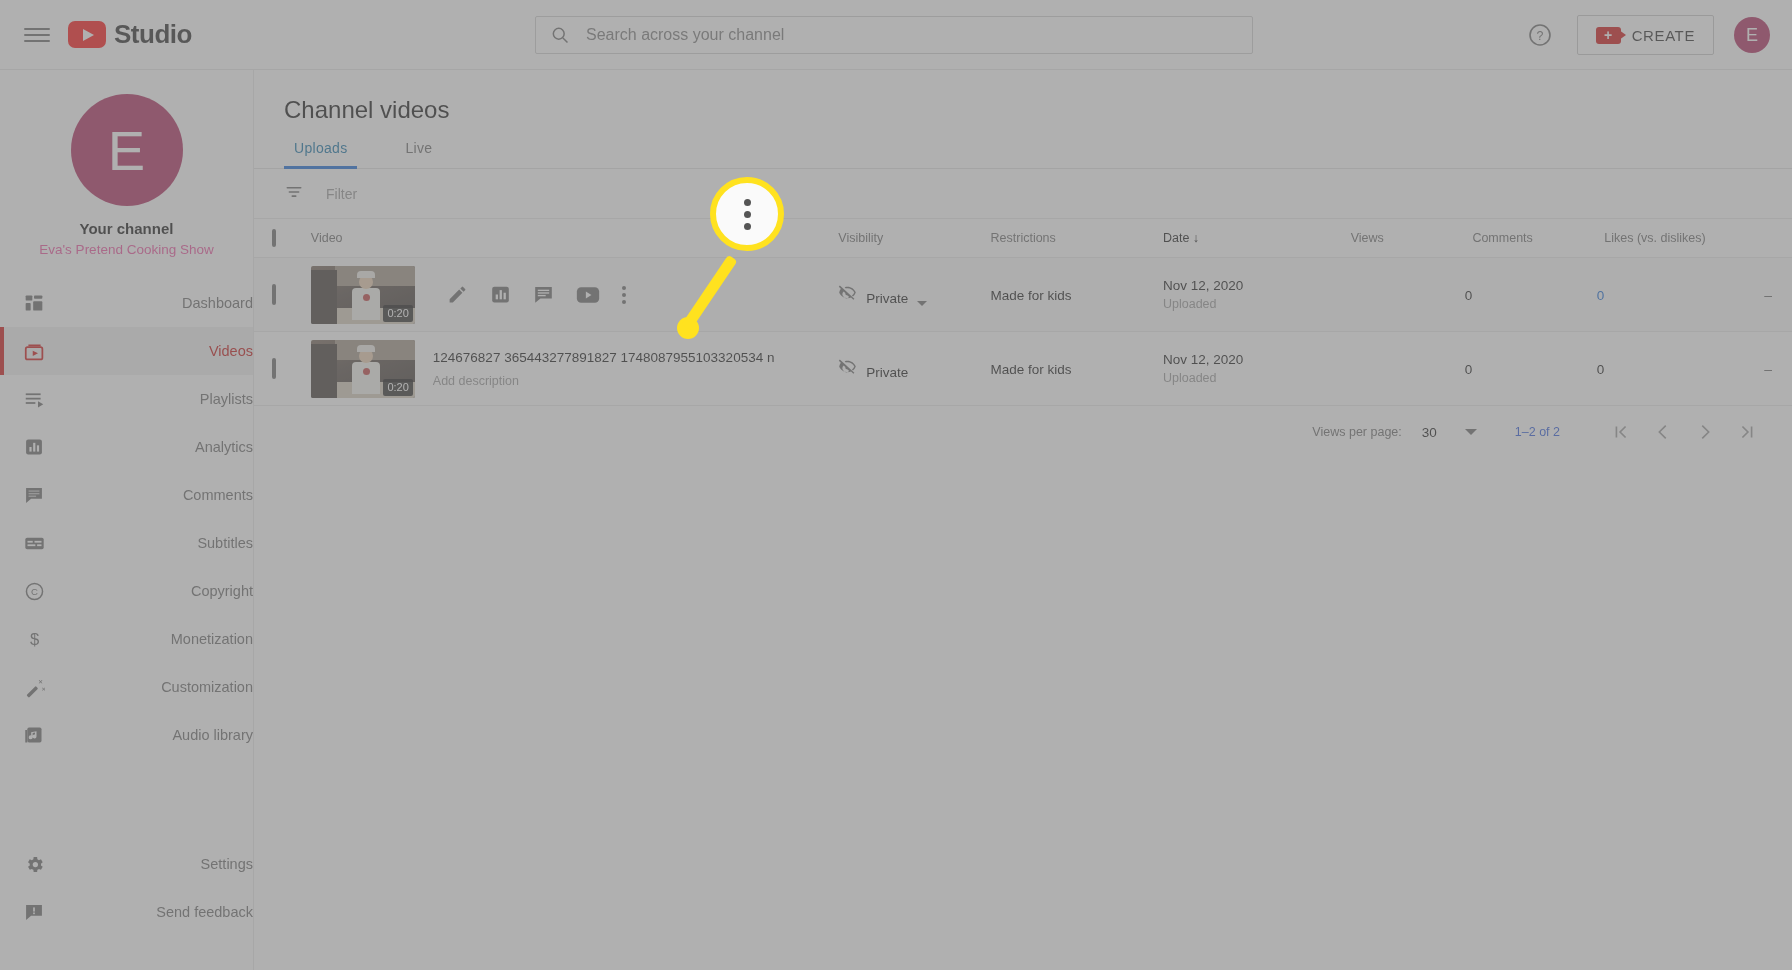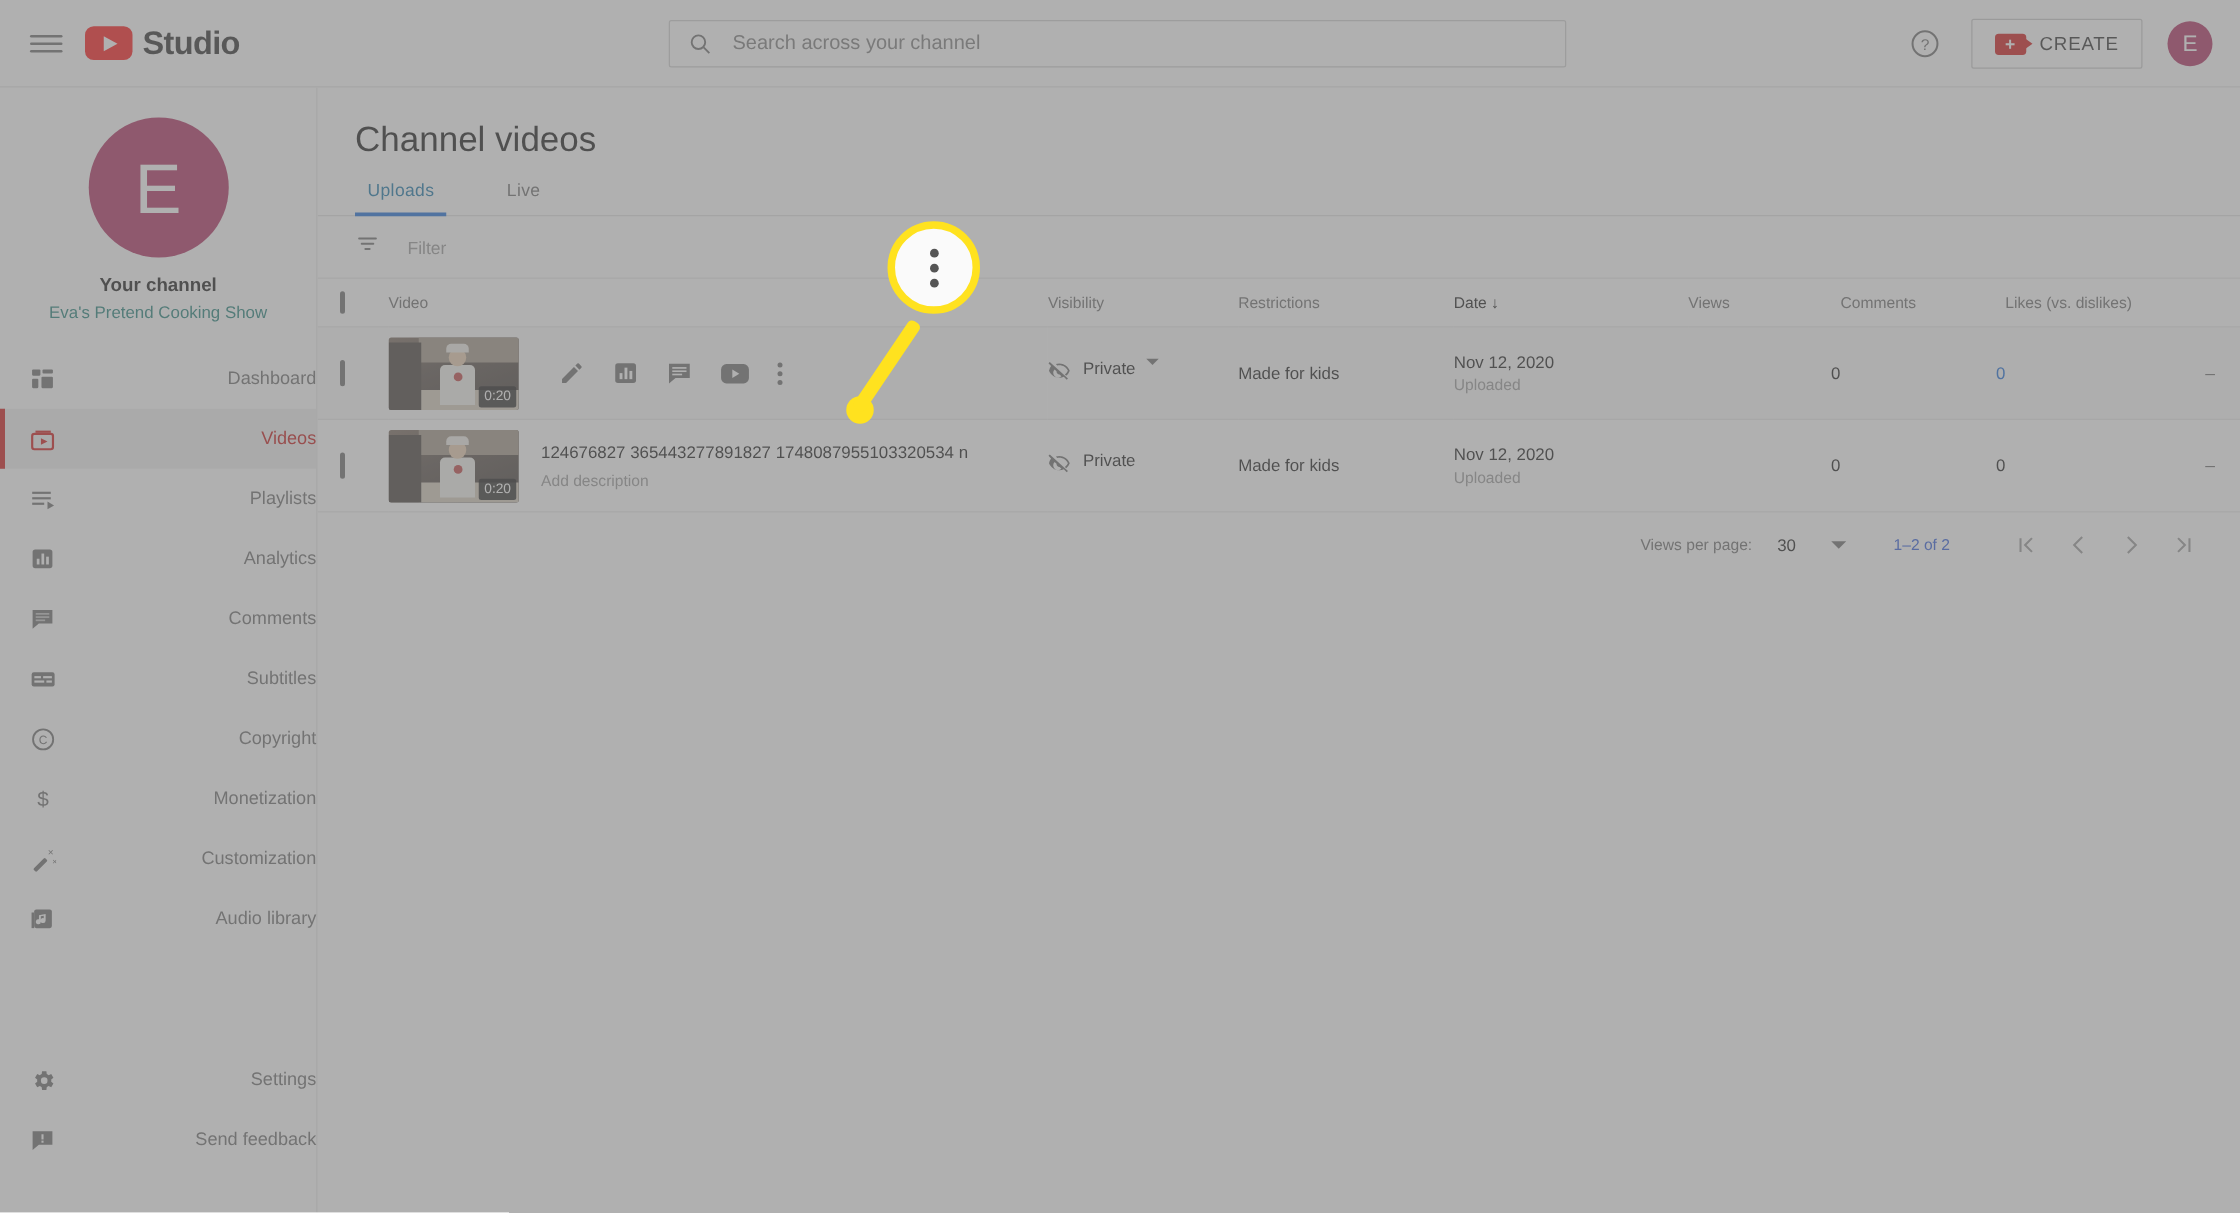--- a/index.html
+++ b/index.html
@@ -66,35 +66,35 @@
   #sidebar {
     position: absolute; top: 70px; left: 0; width: 254px; bottom: 0;
     background: #fff; border-right: 1px solid #e8e8e8; z-index: 4;
     display: flex; flex-direction: column;
   }
   .channel-block { padding: 24px 0 18px; text-align: center; }
   .avatar-big { width: 112px; height: 112px; border-radius: 50%; background: #a81c51;
     margin: 0 auto 14px; display:flex; align-items:center; justify-content:center;
     color: #fff; font-size: 56px; font-weight: 400; }
   .chan-title { font-size: 15px; font-weight: 700; color: #030303; }
-  .chan-sub { font-size: 13.5px; color: #0f766e; margin-top: 5px; }
+  .chan-sub { font-size: 13.5px; color: #ec4899; margin-top: 5px; }
   .nav { margin-top: 4px; }
   .nav-item { height: 48px; display: flex; align-items: center; padding-left: 24px;
     cursor: pointer; position: relative; justify-content: space-between; }
   .nav-item .ico { width: 26px; display:flex; align-items:center; justify-content:flex-start; }
   .nav-item .txt { font-size: 14.5px; color: #606060; margin-left: 26px; }
   .nav-item.active { background: #f0f0f0; }
   .nav-item.active::before { content:""; position:absolute; left:0; top:0; bottom:0; width:4px; background:#c00; }
   .nav-item.active .txt { color: #c00000; }
   .nav-spacer { flex: 1 1 auto; }
   .nav-bottom { padding-bottom: 34px; }
 
   
   #main { position: absolute; top: 70px; left: 254px; right: 0; bottom: 0; background: #fff; overflow: hidden; }
-  .page-title { font-size: 28px; color: #030303; padding: 26px 0 0 30px; font-weight: 400; }
+  .page-title { font-size: 24px; color: #030303; padding: 26px 0 0 30px; font-weight: 400; }
   .tabs { display: flex; padding-left: 30px; margin-top: 16px; border-bottom: 1px solid #e0e0e0; }
   .tab { font-size: 14px; color: #606060; padding: 0 10px 12px; margin-right: 38px;
          cursor: pointer; position: relative; letter-spacing: 0.3px; }
   .tab.active { color: #0369a1; font-weight: 500; }
   .tab.active::after { content:""; position:absolute; left:0; right:0; bottom:-1px; height:3px; background:#065fd4; }
 
   .filterbar { height: 50px; display: flex; align-items: center; padding-left: 30px;
                border-bottom: 1px solid #e8e8e8; }
   .filterbar .filter-ico { margin-right: 22px; cursor: pointer; }
   .filterbar .filter-lbl { font-size: 14px; color: #909090; cursor: text; }
@@ -130,21 +130,21 @@
   .thumb .person-body { position:absolute; left:41px; top:22px; width:28px; height:32px; background:#f0efe9; border-radius:4px 4px 0 0;}
   .thumb .person-logo { position:absolute; left:52px; top:28px; width:7px; height:7px; border-radius:50%; background:#b33; }
   .thumb .dur { position: absolute; right: 2px; bottom: 2px; background: rgba(0,0,0,0.85);
                color: #fff; font-size: 11px; padding: 1px 4px; border-radius: 2px; line-height: 1.3; }
   .video-cell { display: flex; align-items: center; gap: 18px; }
   .vtitle { font-size: 13.5px; color: #030303; line-height: 1.4; }
   .vdesc  { font-size: 12.5px; color: #909090; margin-top: 6px; }
   .hover-actions { display: flex; align-items: center; gap: 22px; margin-left: 14px; }
   .hover-actions .act { cursor: pointer; display:flex; align-items:center; }
 
-  .vis-cell { display: flex; align-items: flex-start; gap: 9px; }
+  .vis-cell { display: flex; align-items: flex-end; gap: 9px; }
   .vis-lbl { font-size: 13.5px; color: #030303; }
   .caret { width:0;height:0;border-left:5px solid transparent;border-right:5px solid transparent;
            border-top:5px solid #606060; cursor:pointer; }
   .restr-lbl { font-size: 13.5px; color: #030303; }
   .date-main { font-size: 13.5px; color: #030303; }
   .date-sub  { font-size: 12.5px; color: #909090; margin-top: 4px; }
   .num { font-size: 13.5px; color: #030303; }
   .num.link { color: #065fd4; cursor: pointer; }
   .dash { font-size: 14px; color: #606060; }
 

